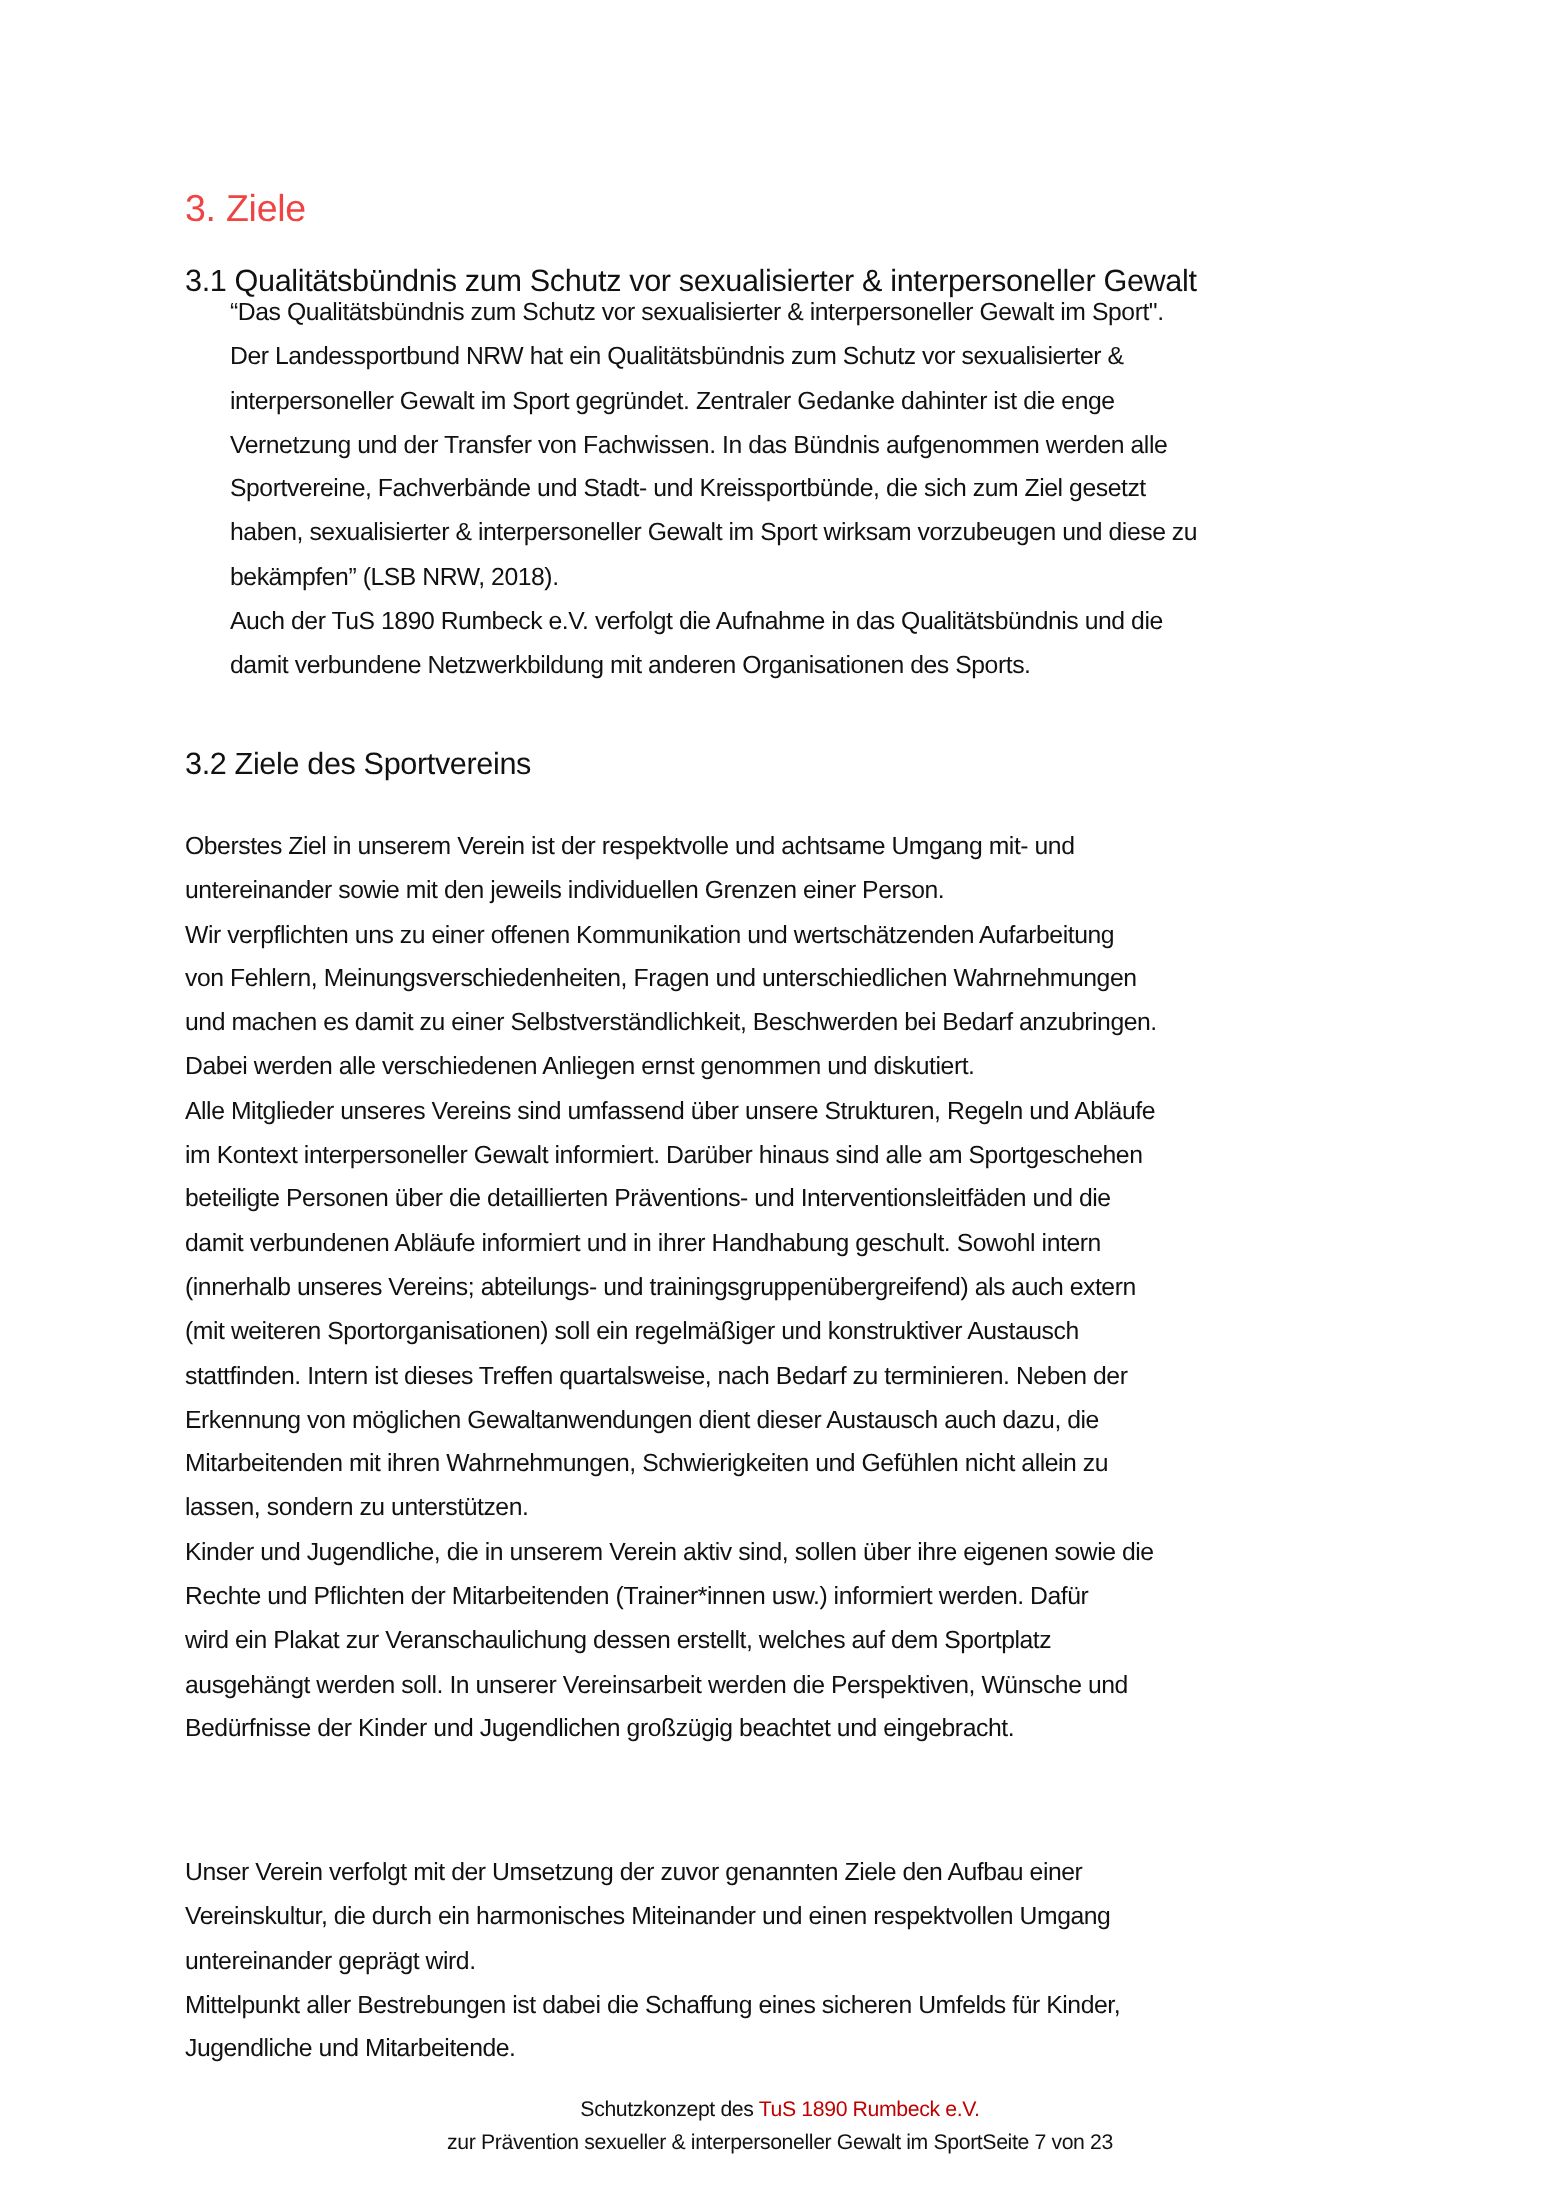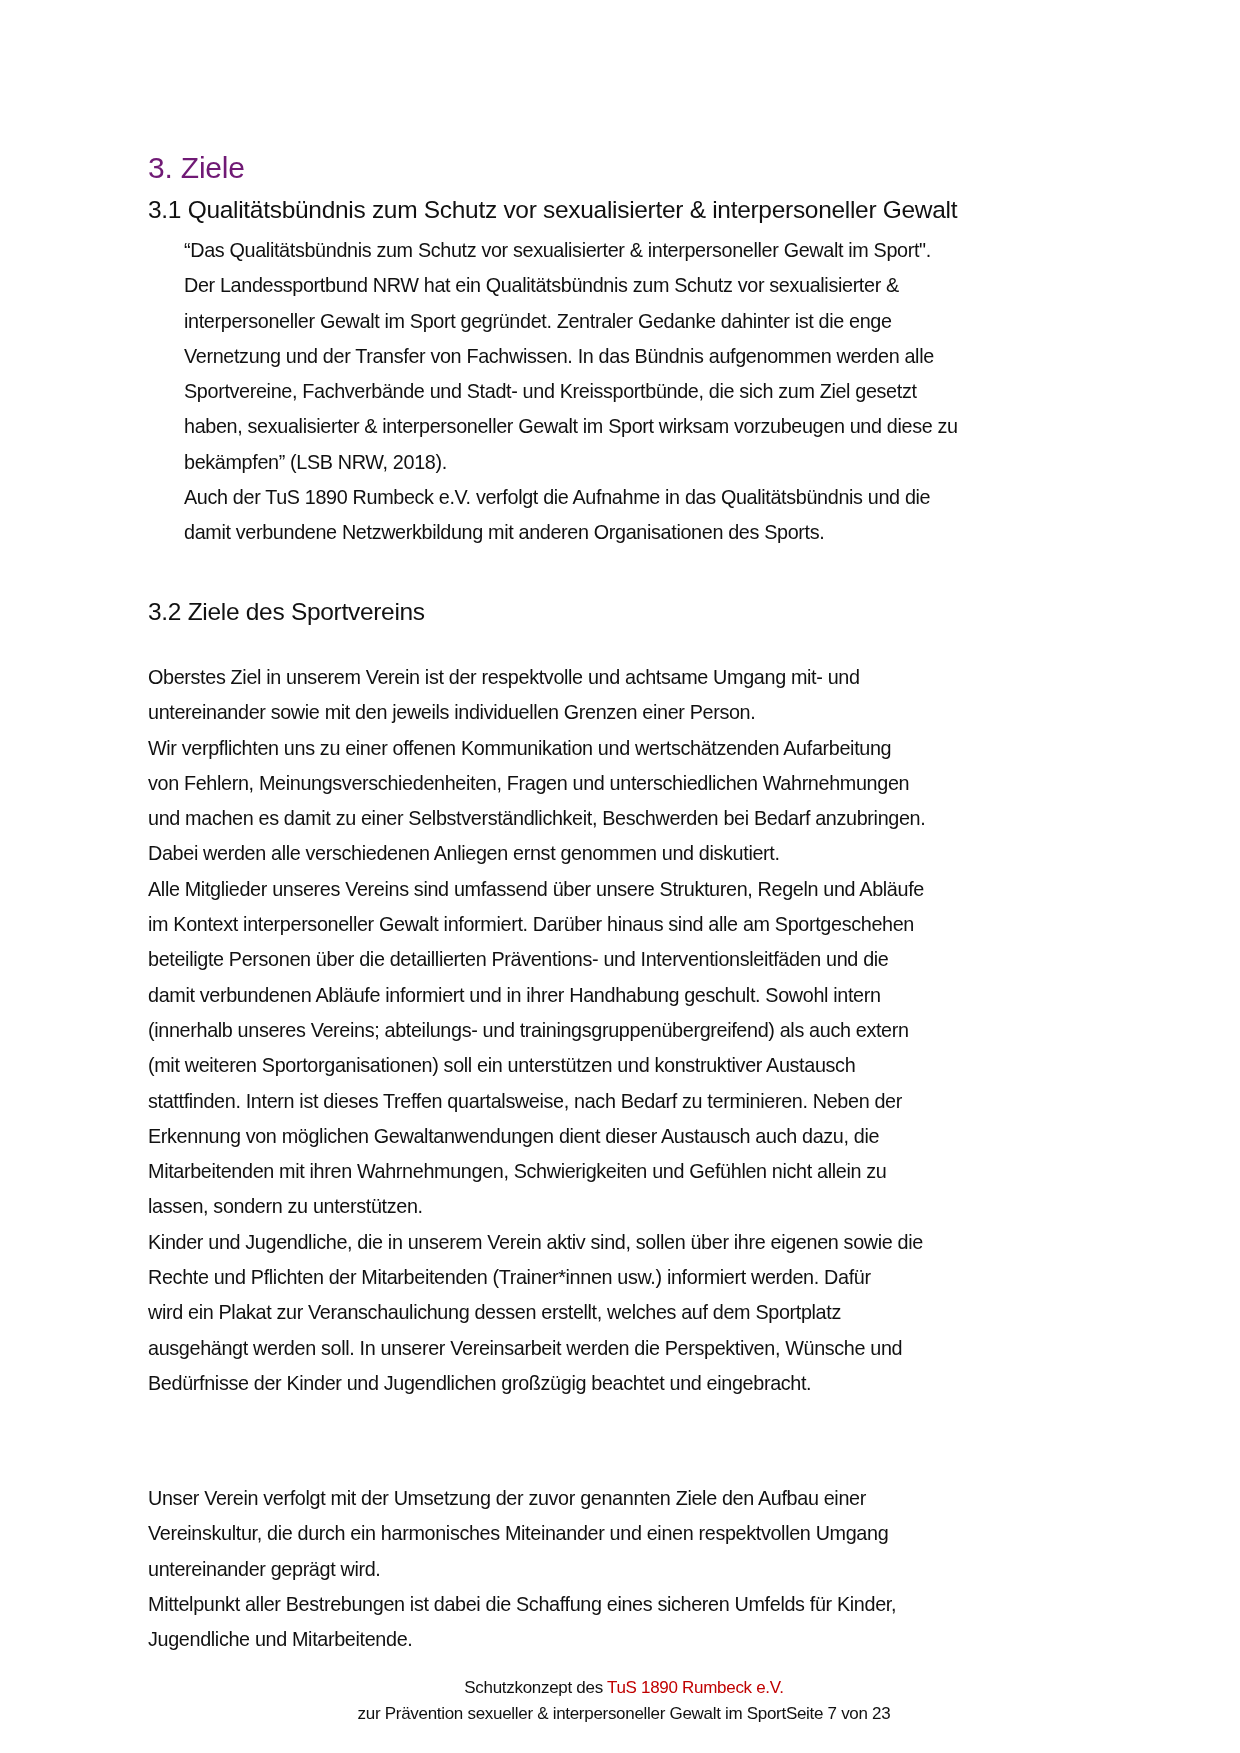--- a/index.html
+++ b/index.html
@@ -3,21 +3,21 @@
   <meta charset="utf-8">
   <style>
     html, body { margin: 0; padding: 0; background: #ffffff; }
     body {
       width: 1240px; height: 1753px; position: relative; overflow: hidden;
       font-family: "Liberation Sans", sans-serif; color: #111111;
     }
     .page { position: absolute; left: 148px; top: 0; width: 950px; }
     .h1 {
       position: absolute; top: 148px; left: 0;
-      font-size: 30px; line-height: 40px; color: #701a75;
+      font-size: 30px; line-height: 40px; color: #ef4444;
       letter-spacing: -0.2px;
     }
     .h2 {
       position: absolute; left: 0;
       font-size: 24.5px; line-height: 32px; color: #111;
       letter-spacing: -0.3px; white-space: nowrap;
     }
     .para {
       position: absolute; left: 0; width: 960px;
       font-size: 19.8px; line-height: 35.3px; color: #111;
@@ -30,21 +30,21 @@
     }
     .footer .row { display: flex; justify-content: center; white-space: nowrap; }
     .accent { color: #C00000; }
   </style>
 </head>
 <body>
 
 <div class="page">
   <div class="h1">3. Ziele</div>
 
-  <div class="h2" style="top:194px;">3.1 Qualitätsbündnis zum Schutz vor sexualisierter &amp; interpersoneller Gewalt</div>
+  <div class="h2" style="top:210px;">3.1 Qualitätsbündnis zum Schutz vor sexualisierter &amp; interpersoneller Gewalt</div>
 
   <div class="para" style="top:233px;margin-left:36px;">
     <span class="line">“Das Qualitätsbündnis zum Schutz vor sexualisierter &amp; interpersoneller Gewalt im Sport".</span>
     <span class="line">Der Landessportbund NRW hat ein Qualitätsbündnis zum Schutz vor sexualisierter &amp;</span>
     <span class="line">interpersoneller Gewalt im Sport gegründet. Zentraler Gedanke dahinter ist die enge</span>
     <span class="line">Vernetzung und der Transfer von Fachwissen. In das Bündnis aufgenommen werden alle</span>
     <span class="line">Sportvereine, Fachverbände und Stadt- und Kreissportbünde, die sich zum Ziel gesetzt</span>
     <span class="line">haben, sexualisierter &amp; interpersoneller Gewalt im Sport wirksam vorzubeugen und diese zu</span>
     <span class="line">bekämpfen” (LSB NRW, 2018).</span>
     <span class="line">Auch der TuS 1890 Rumbeck e.V. verfolgt die Aufnahme in das Qualitätsbündnis und die</span>
@@ -58,21 +58,21 @@
     <span class="line">untereinander sowie mit den jeweils individuellen Grenzen einer Person.</span>
     <span class="line">Wir verpflichten uns zu einer offenen Kommunikation und wertschätzenden Aufarbeitung</span>
     <span class="line">von Fehlern, Meinungsverschiedenheiten, Fragen und unterschiedlichen Wahrnehmungen</span>
     <span class="line">und machen es damit zu einer Selbstverständlichkeit, Beschwerden bei Bedarf anzubringen.</span>
     <span class="line">Dabei werden alle verschiedenen Anliegen ernst genommen und diskutiert.</span>
     <span class="line">Alle Mitglieder unseres Vereins sind umfassend über unsere Strukturen, Regeln und Abläufe</span>
     <span class="line">im Kontext interpersoneller Gewalt informiert. Darüber hinaus sind alle am Sportgeschehen</span>
     <span class="line">beteiligte Personen über die detaillierten Präventions- und Interventionsleitfäden und die</span>
     <span class="line">damit verbundenen Abläufe informiert und in ihrer Handhabung geschult. Sowohl intern</span>
     <span class="line">(innerhalb unseres Vereins; abteilungs- und trainingsgruppenübergreifend) als auch extern</span>
-    <span class="line">(mit weiteren Sportorganisationen) soll ein unterstützen und konstruktiver Austausch</span>
+    <span class="line">(mit weiteren Sportorganisationen) soll ein regelmäßiger und konstruktiver Austausch</span>
     <span class="line">stattfinden. Intern ist dieses Treffen quartalsweise, nach Bedarf zu terminieren. Neben der</span>
     <span class="line">Erkennung von möglichen Gewaltanwendungen dient dieser Austausch auch dazu, die</span>
     <span class="line">Mitarbeitenden mit ihren Wahrnehmungen, Schwierigkeiten und Gefühlen nicht allein zu</span>
     <span class="line">lassen, sondern zu unterstützen.</span>
     <span class="line">Kinder und Jugendliche, die in unserem Verein aktiv sind, sollen über ihre eigenen sowie die</span>
     <span class="line">Rechte und Pflichten der Mitarbeitenden (Trainer*innen usw.) informiert werden. Dafür</span>
     <span class="line">wird ein Plakat zur Veranschaulichung dessen erstellt, welches auf dem Sportplatz</span>
     <span class="line">ausgehängt werden soll. In unserer Vereinsarbeit werden die Perspektiven, Wünsche und</span>
     <span class="line">Bedürfnisse der Kinder und Jugendlichen großzügig beachtet und eingebracht.</span>
   </div>

